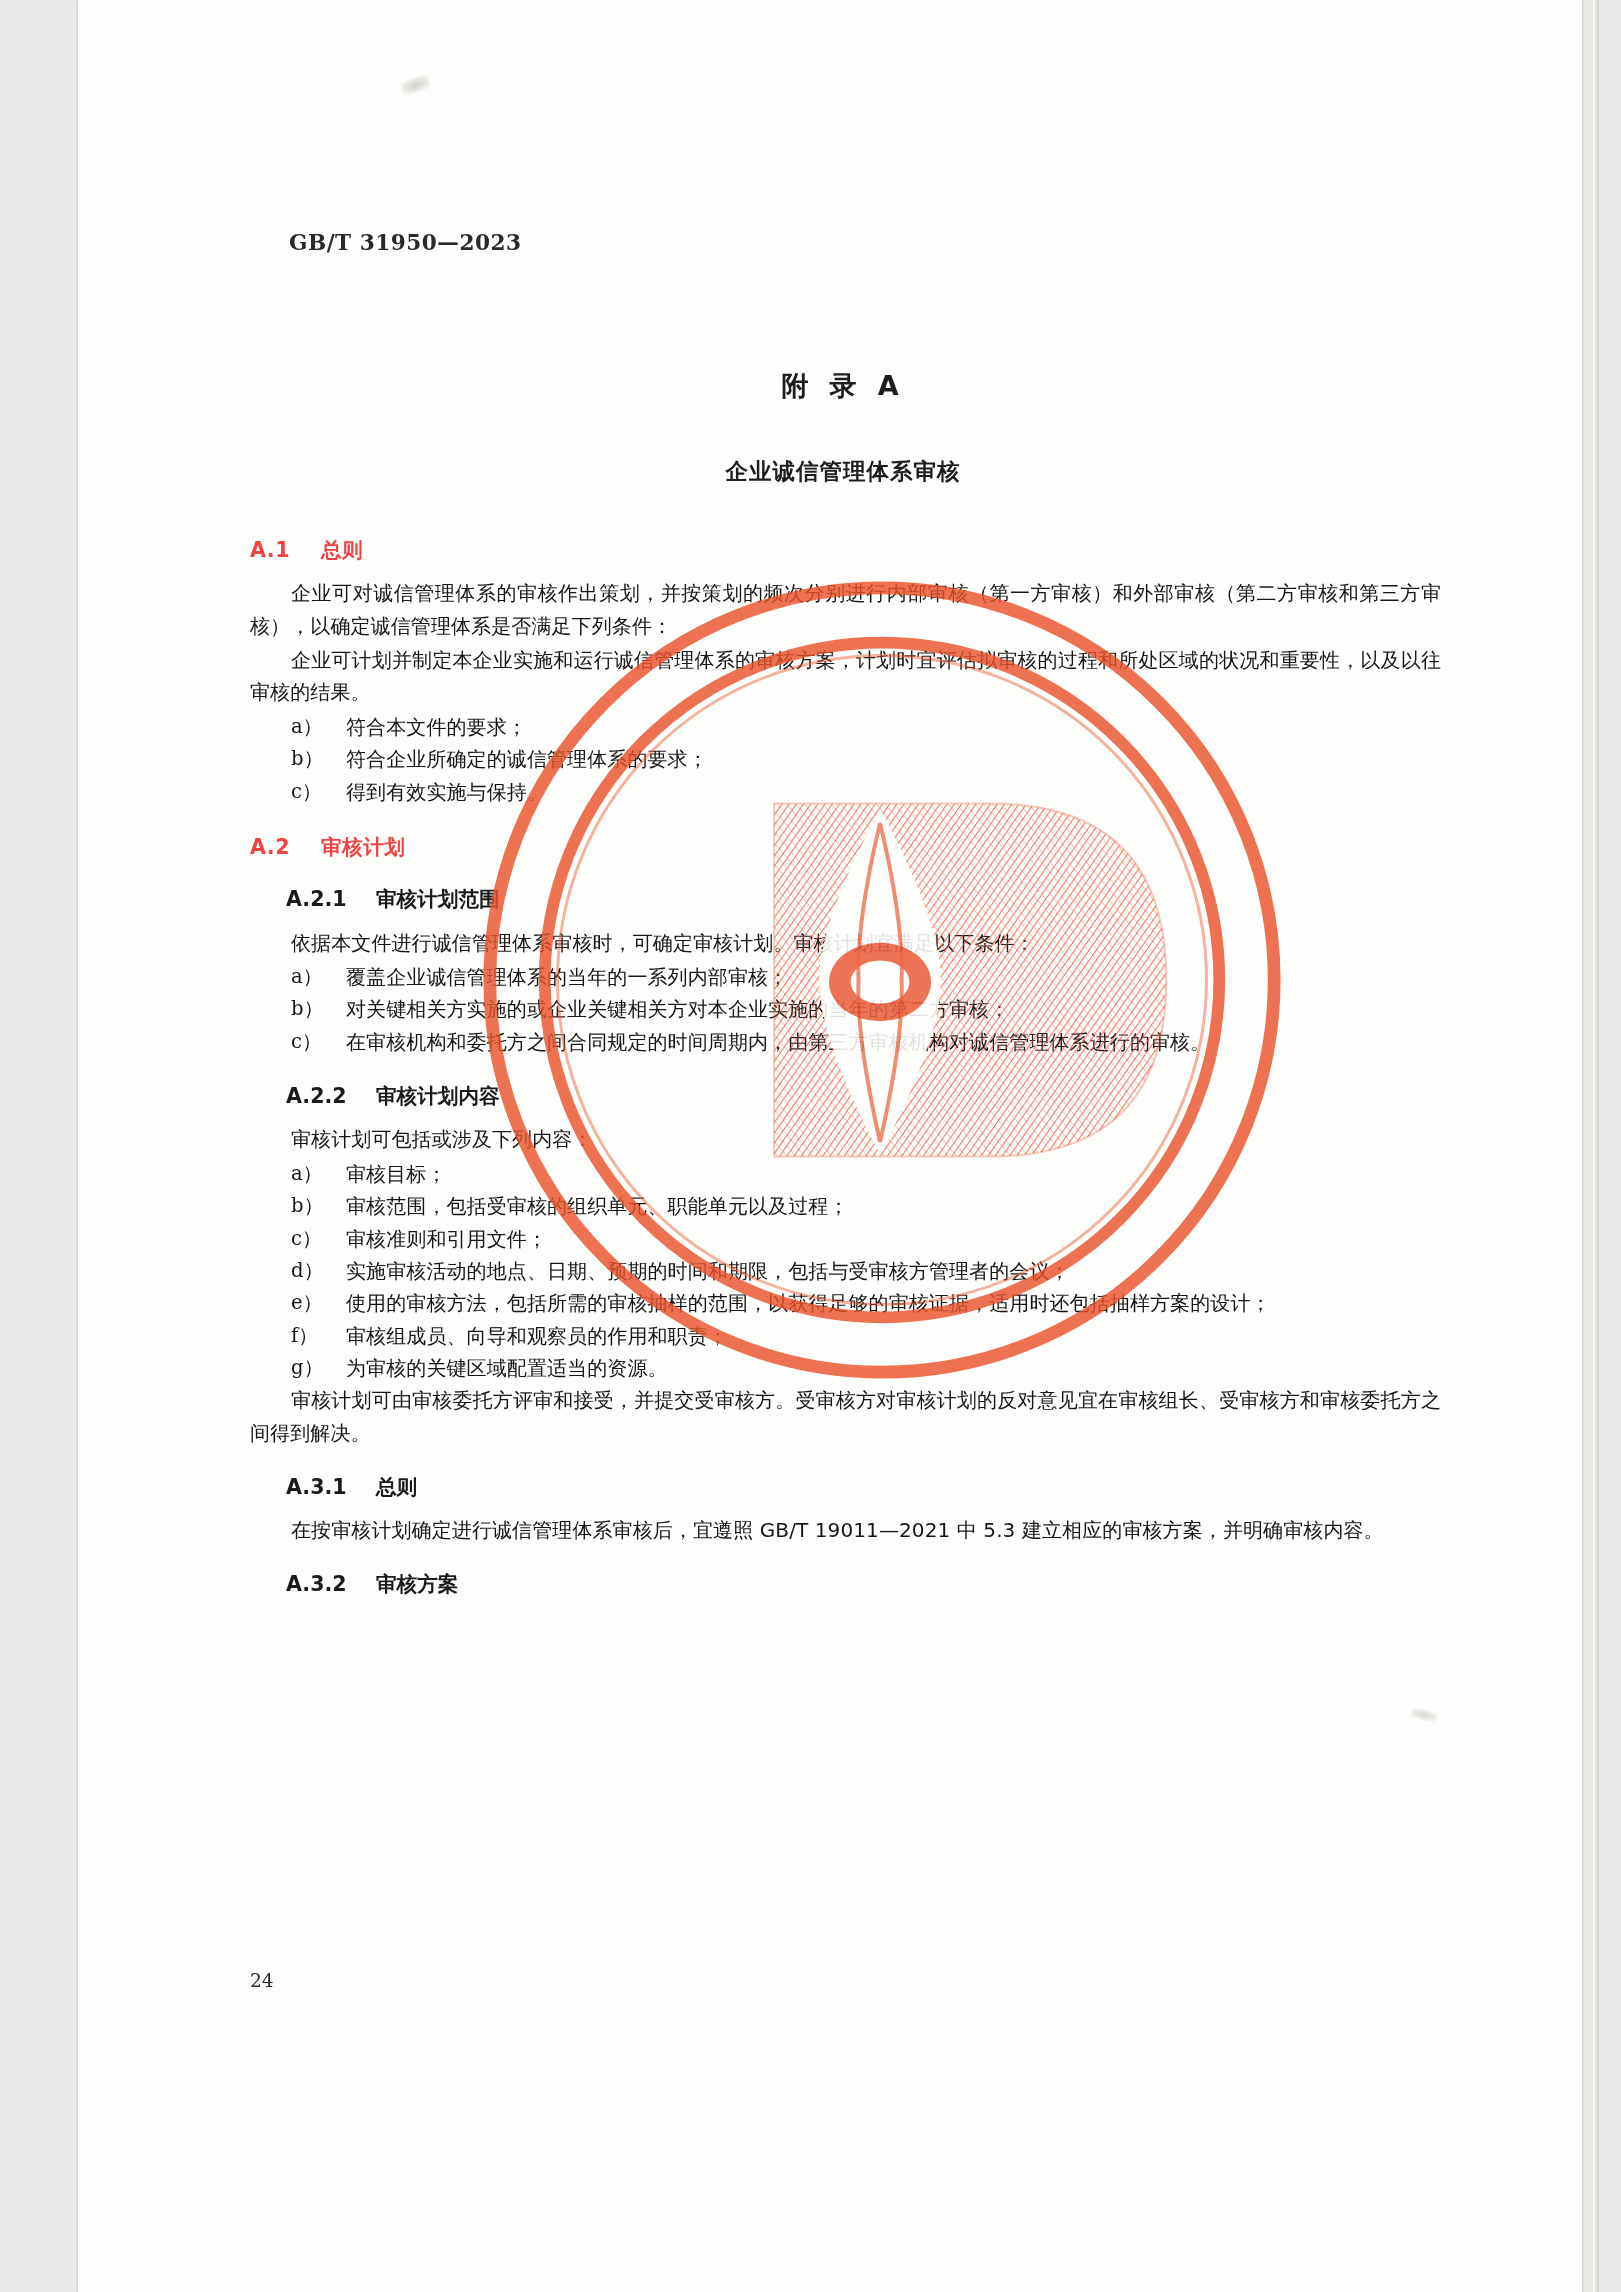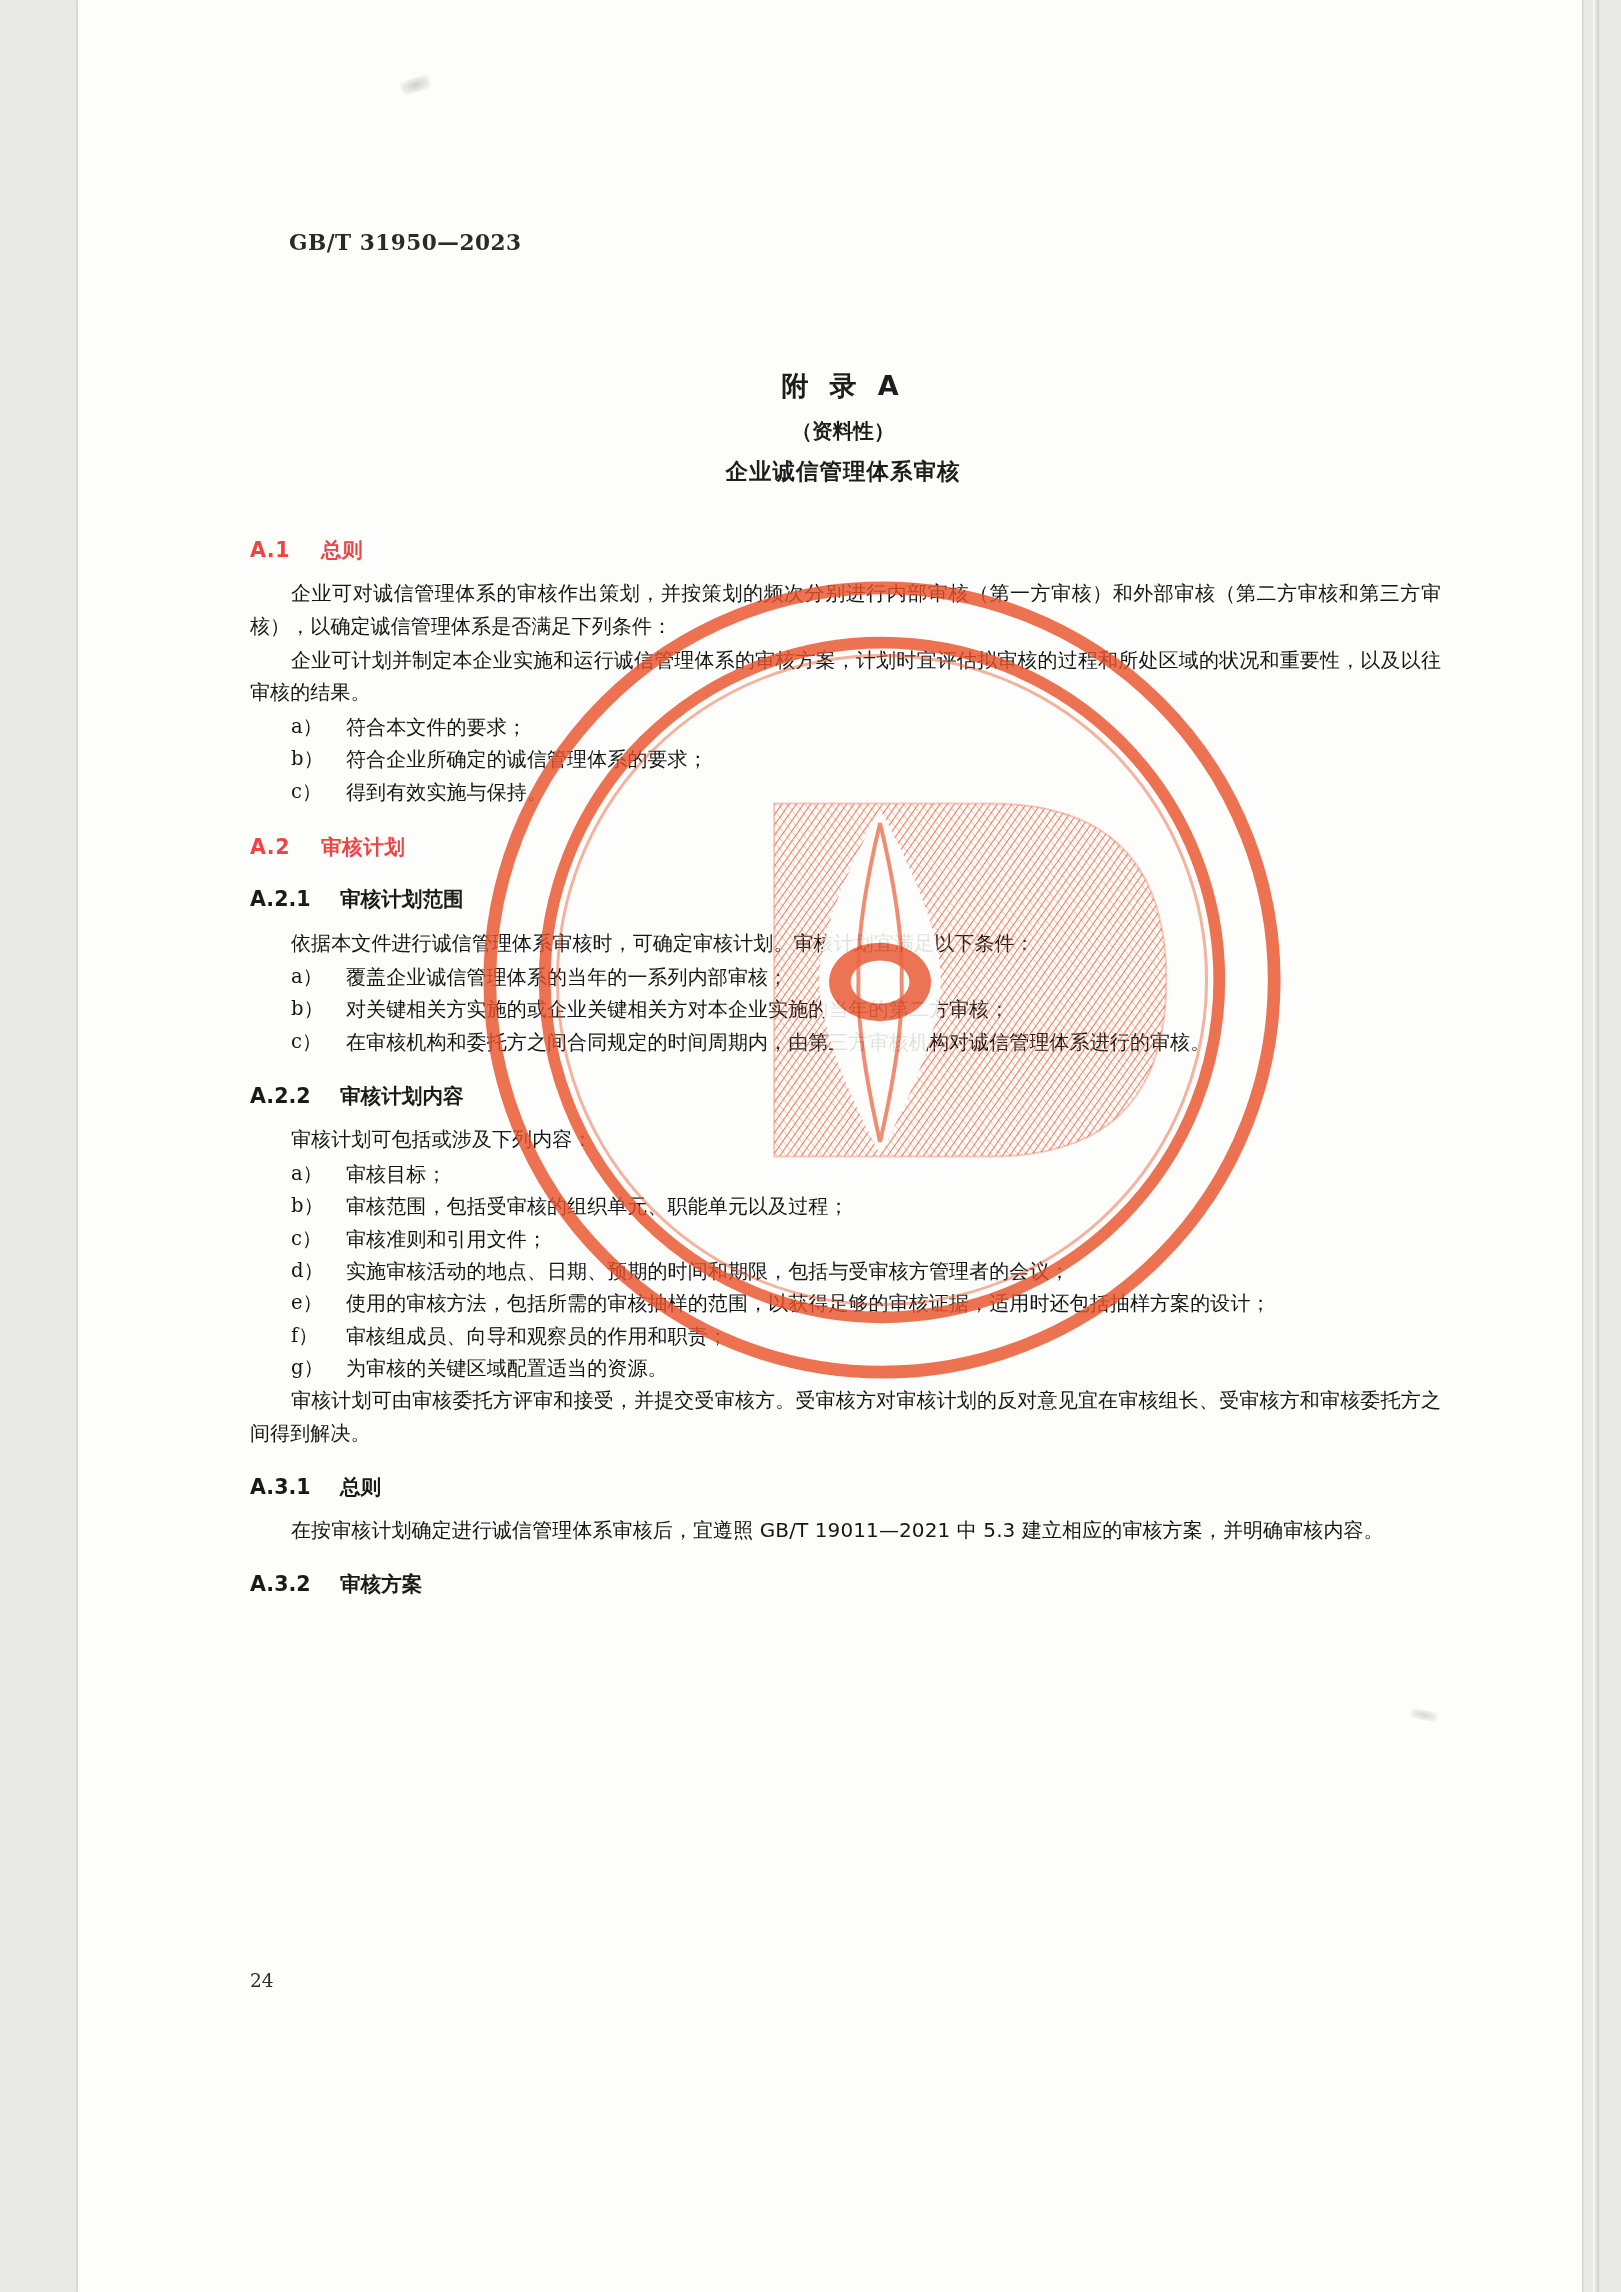--- a/index.html
+++ b/index.html
@@ -62,21 +62,21 @@
     font-weight:700; font-size:20.6px; color:#ef4444;
     margin:25.5px 0 13.7px 0;
     letter-spacing:0.5px;
   }
   .h2 .num { display:inline-block; width:71px; }
   .h3 {
     font-family:"DejaVu Sans", sans-serif;
     font-weight:700; font-size:20.6px; color:#1a1a1a;
     margin:23.5px 0 13.7px 0;
   }
-  .h3 .num { display:inline-block; width:90px; }
+  .h3 .num { display:inline-block; width:90px;margin-left:36px; }
   .para {
     font-family:"DejaVu Sans", sans-serif;
     font-size:20px; line-height:1.62; color:#161616;
     text-align:justify;
     text-indent:41px;
     margin:0 0 2px 0;
     letter-spacing:0.1px;
   }
   .list { margin:0; padding:0; list-style:none; }
   .list li {
@@ -122,21 +122,20 @@
 <body>
 
 <div class="page-edge-left"></div>
 <div class="page">
   <div class="scan-mark"></div>
   <div class="content">
 
     <div class="std-no">GB/T 31950—2023</div>
 
     <div class="annex-head">附 录 A</div>
-    <div class="annex-sub">（资料性）</div>
     <div class="annex-title">企业诚信管理体系审核</div>
 
     <div class="body-flow" id="body-flow">
         <div class="h2"><span class="num">A.1</span><span>总则</span></div>
         <p class="para">企业可对诚信管理体系的审核作出策划，并按策划的频次分别进行内部审核（第一方审核）和外部审核（第二方审核和第三方审核），以确定诚信管理体系是否满足下列条件：</p>
         <p class="para">企业可计划并制定本企业实施和运行诚信管理体系的审核方案，计划时宜评估拟审核的过程和所处区域的状况和重要性，以及以往审核的结果。</p>
         <ul class="list">
           <li>
             <span class="mk">a）</span>
             <span class="cont">符合本文件的要求；</span>

